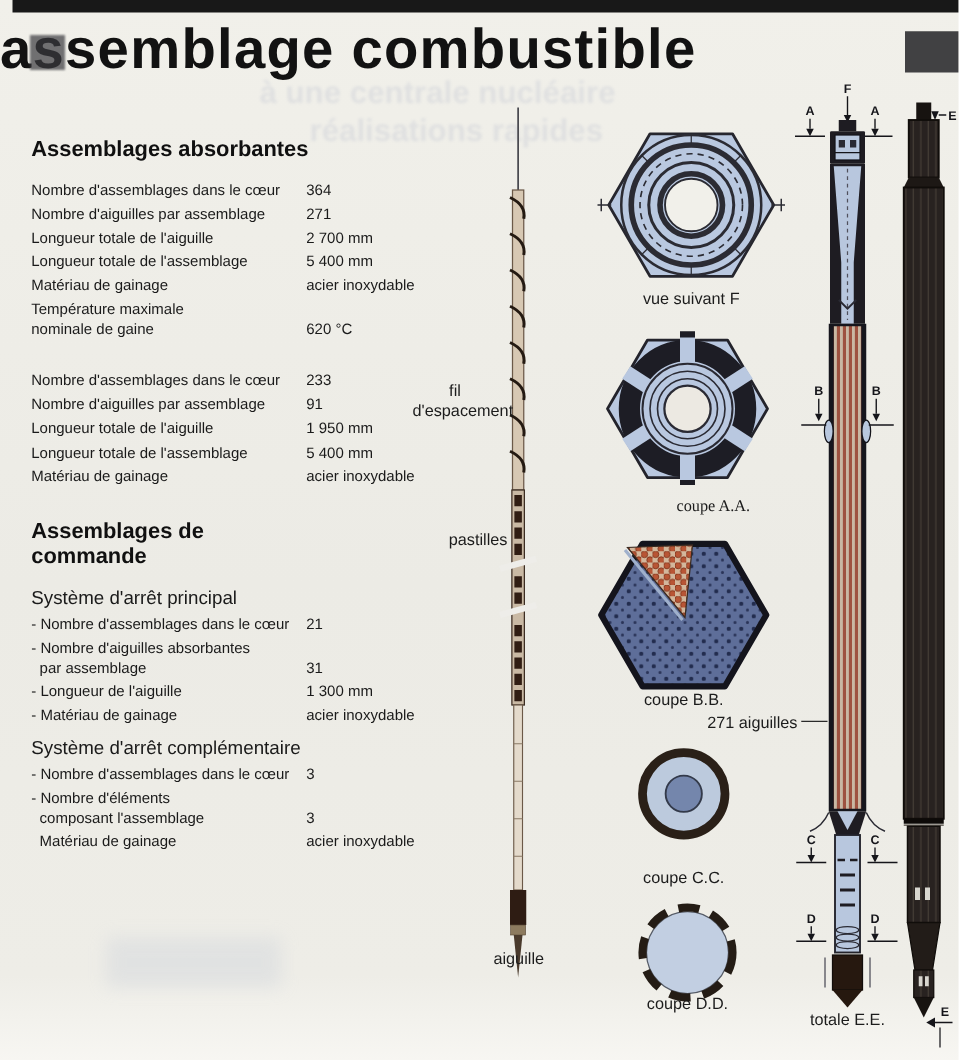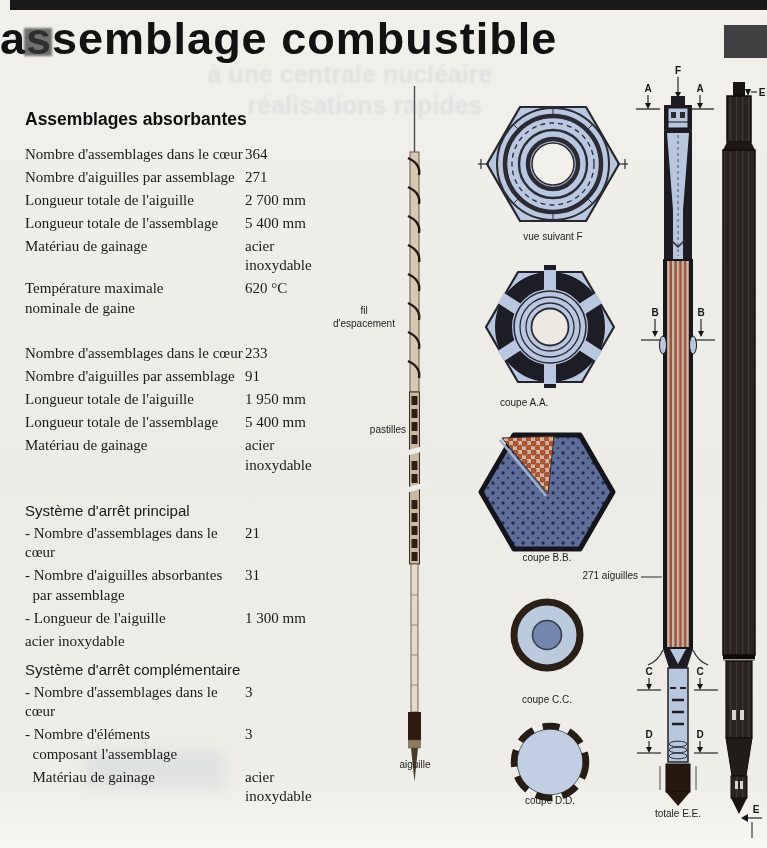--- a/index.html
+++ b/index.html
@@ -12,26 +12,26 @@
          filter:blur(1.2px);font-size:25px;text-align:center;}
   .g1{left:170px;top:60px;width:360px;}
   .g2{left:215px;top:91px;width:300px;}
   .mark{position:absolute;}
   .mark-tl{left:24px;top:28px;width:28px;height:28px;background:#3a3a3f;opacity:.7;filter:blur(1px);}
   .mark-tr{left:724px;top:25px;width:43px;height:33px;background:#232326;opacity:.85;filter:blur(.5px);}
   .mark-bl{left:85px;top:750px;width:140px;height:40px;background:#c9cfd9;opacity:.35;filter:blur(7px);}
   .specs{position:absolute;left:25px;top:110px;width:315px;color:#1a1a1a;}
   .specs section{margin-bottom:26px;}
   .specs h2{font-size:17.5px;line-height:1.12;margin:0 0 15px 0;font-weight:bold;color:#101010;white-space:pre-wrap;}
-  .row{display:flex;align-items:flex-start;margin-bottom:3.5px;font-size:15px;line-height:1.3;font-family:Liberation Serif, serif;}
+  .row{display:flex;align-items:flex-end;margin-bottom:3.5px;font-size:12px;line-height:1.3;}
   .lbl{width:220px;white-space:pre-wrap;}
   .val{flex:1;}
   .subtitle{font-size:15px;line-height:1.3;margin:0 0 3px 0;}
   .sub2{margin-top:9px;}
-  .cap{position:absolute;font-size:10px;color:#1c1c1c;line-height:1.25;}
+  .cap{position:absolute;font-size:13px;color:#1c1c1c;line-height:1.25;}
   .pre{white-space:pre-wrap;}
   .art{position:absolute;left:0;top:0;}
   svg text{font-family:"Liberation Sans",sans-serif;font-size:10px;font-weight:bold;fill:#15151a;}
 </style>
 </head>
 <body>
 
 <div class="page">
 
   <div class="topbar"></div>
@@ -315,35 +315,38 @@
         <span class="lbl">Longueur totale de l'assemblage</span>
         <span class="val">5 400 mm</span>
       </div>
       <div class="row">
         <span class="lbl">Matériau de gainage</span>
         <span class="val">acier inoxydable</span>
       </div>
     </section>
 
     <section>
+      <h2>Assemblages de
+commande</h2>
       <div class="subtitle">Système d'arrêt principal</div>
       <div class="row">
         <span class="lbl">- Nombre d'assemblages dans le cœur</span>
         <span class="val">21</span>
       </div>
       <div class="row">
         <span class="lbl">- Nombre d'aiguilles absorbantes
   par assemblage</span>
         <span class="val">31</span>
       </div>
       <div class="row">
         <span class="lbl">- Longueur de l'aiguille</span>
         <span class="val">1 300 mm</span>
       </div>
       <div class="row">
+        <span class="lbl">- Matériau de gainage</span>
         <span class="val">acier inoxydable</span>
       </div>
       <div class="subtitle sub2">Système d'arrêt complémentaire</div>
       <div class="row">
         <span class="lbl">- Nombre d'assemblages dans le cœur</span>
         <span class="val">3</span>
       </div>
       <div class="row">
         <span class="lbl">- Nombre d'éléments
   composant l'assemblage</span>
@@ -355,20 +358,20 @@
       </div>
     </section>
   </div>
 
   <div class="cap pre" style="left:330px;top:305px;width:68px;text-align:center;">fil
 d'espacement</div>
   <div class="cap" style="left:340px;top:424px;width:66px;text-align:right;">pastilles</div>
   <div class="cap" style="left:385px;top:759px;width:60px;text-align:center;">aiguille</div>
 
   <div class="cap" style="left:503px;top:231px;width:100px;text-align:center;">vue suivant F</div>
-  <div class="cap" style="left:500px;top:397px;width:100px;text-align:left;">coupe A.A.</div>
+  <div class="cap" style="left:500px;top:397px;width:100px;text-align:right;font-family:Liberation Serif, serif;">coupe A.A.</div>
   <div class="cap" style="left:497px;top:552px;width:100px;text-align:center;">coupe B.B.</div>
   <div class="cap" style="left:558px;top:570px;width:80px;text-align:right;">271 aiguilles</div>
   <div class="cap" style="left:497px;top:694px;width:100px;text-align:center;">coupe C.C.</div>
   <div class="cap" style="left:500px;top:795px;width:100px;text-align:center;">coupe D.D.</div>
   <div class="cap" style="left:628px;top:808px;width:100px;text-align:center;">totale E.E.</div>
 
 </div>
 
 </body></html>

